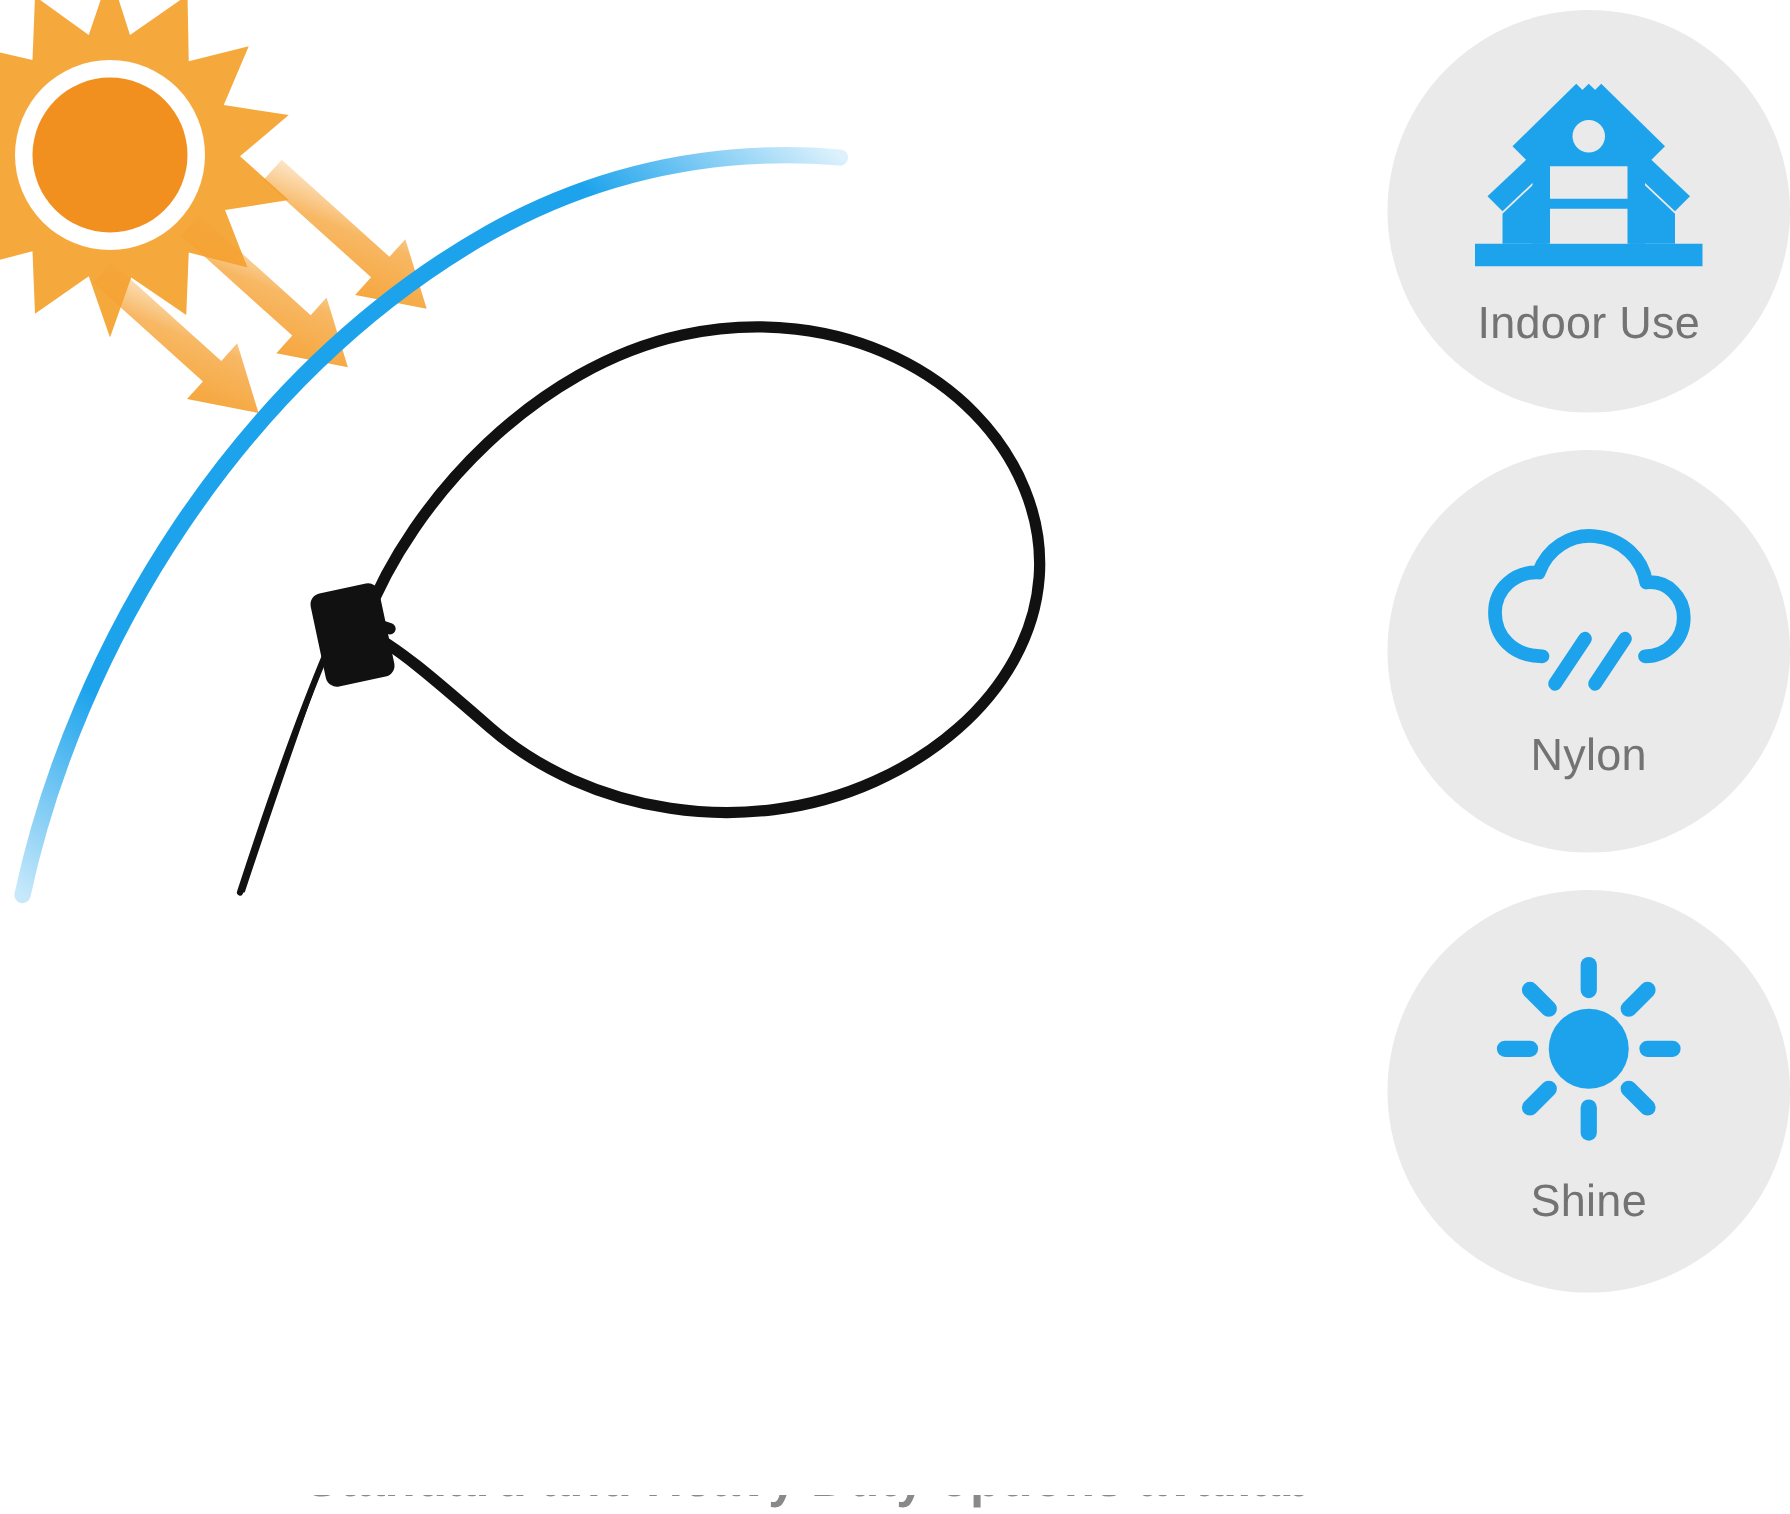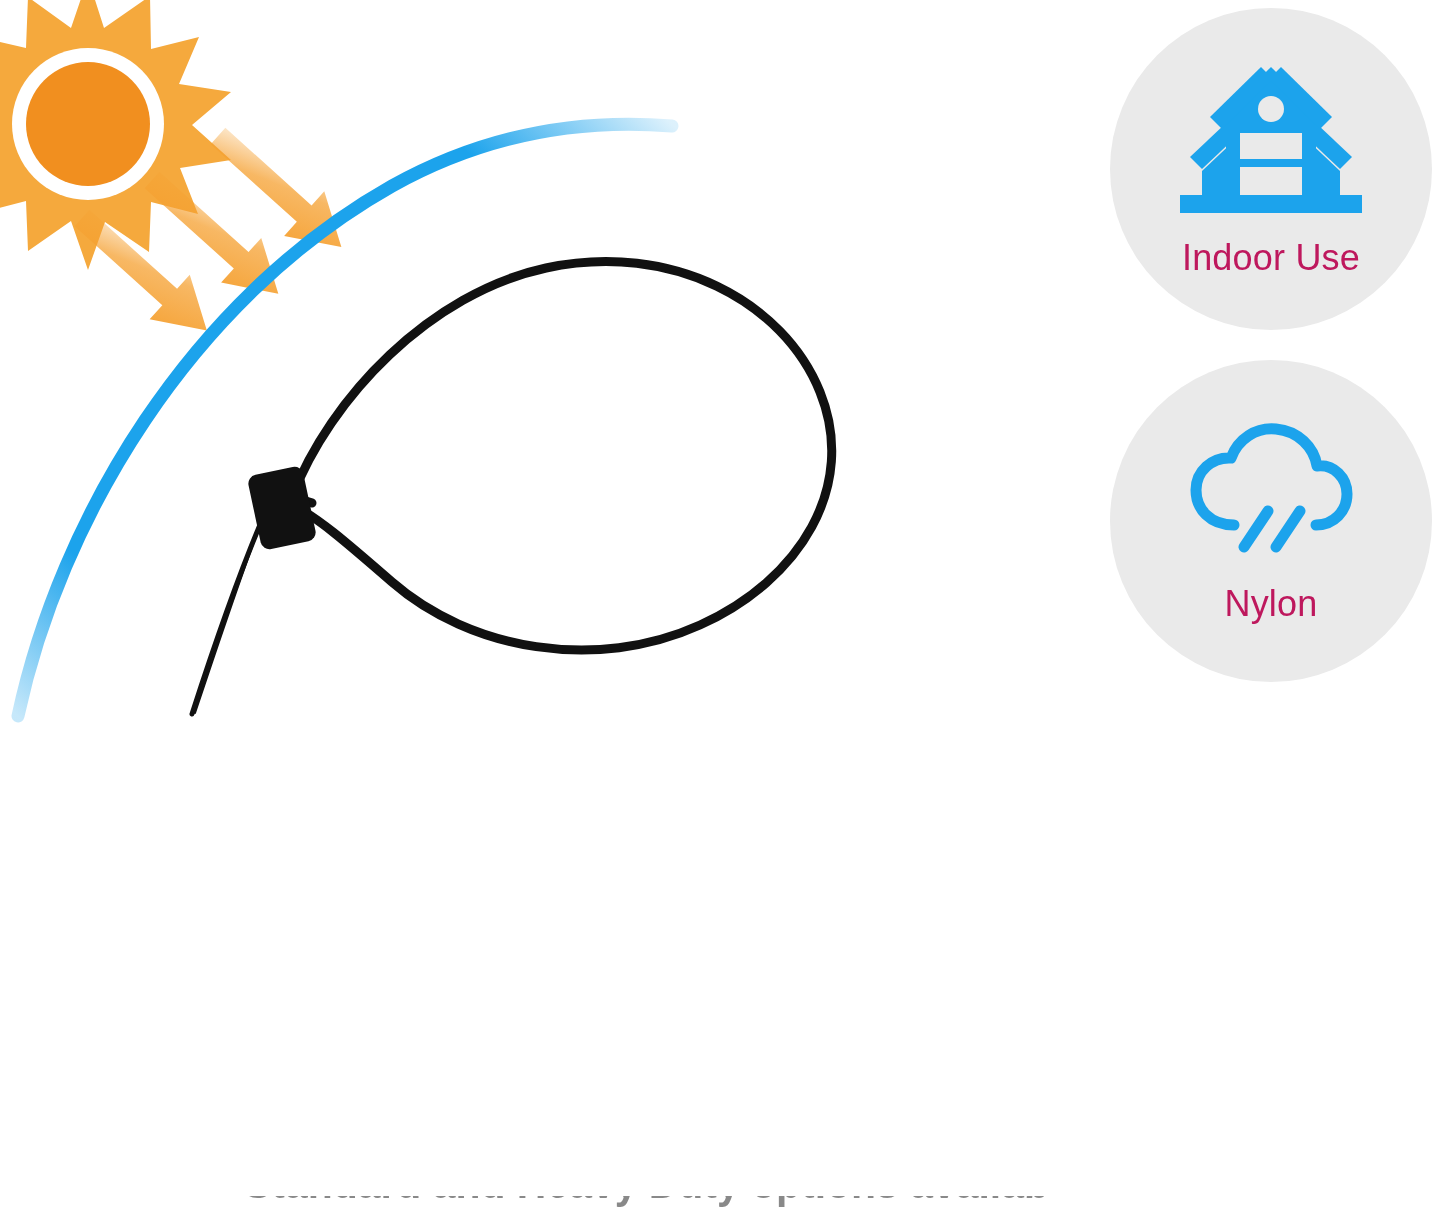--- a/index.html
+++ b/index.html
@@ -53,21 +53,21 @@
     align-items: center;
     justify-content: center;
   }
   .badge-icon {
     display: block;
     line-height: 0;
   }
   .badge-label {
     margin-top: 16px;
     font-size: 36px;
-    color: #be185d;
+    color: #737373;
     font-family: "Liberation Sans", sans-serif;
     letter-spacing: 0.2px;
     white-space: nowrap;
   }
   .badge-indoor .badge-icon  { margin-bottom: 2px; }
   .badge-rain   .badge-label { margin-top: 26px; }
   .badge-shine  .badge-label { margin-top: 26px; }
 
   
   #caption {
@@ -229,20 +229,38 @@
                      C 161 94 148 108 130 108"></path>
 
             <path d="M 82 94 L 58 130"></path>
             <path d="M 114 94 L 90 130"></path>
           </g>
         </svg>
       </span>
       <span class="badge-label">Nylon</span>
     </div>
 
+    <div class="badge badge-shine">
+      <span class="badge-icon">
+        <svg width="150" height="150" viewBox="0 0 150 150" xmlns="http://www.w3.org/2000/svg">
+          <circle cx="75" cy="75" r="32" fill="#1ca3ec"></circle>
+          <g stroke="#1ca3ec" stroke-width="13" stroke-linecap="round">
+            <line x1="75" y1="8" x2="75" y2="28"></line>
+            <line x1="75" y1="122" x2="75" y2="142"></line>
+            <line x1="8" y1="75" x2="28" y2="75"></line>
+            <line x1="122" y1="75" x2="142" y2="75"></line>
+            <line x1="28" y1="28" x2="43" y2="43"></line>
+            <line x1="107" y1="107" x2="122" y2="122"></line>
+            <line x1="122" y1="28" x2="107" y2="43"></line>
+            <line x1="43" y1="107" x2="28" y2="122"></line>
+          </g>
+        </svg>
+      </span>
+      <span class="badge-label">Shine</span>
+    </div>
 
   </div>
 
   <div id="caption-clipped">
     <div class="caption-line">Standard and Heavy Duty options available</div>
   </div>
 
 </div>
 
 </body></html>

